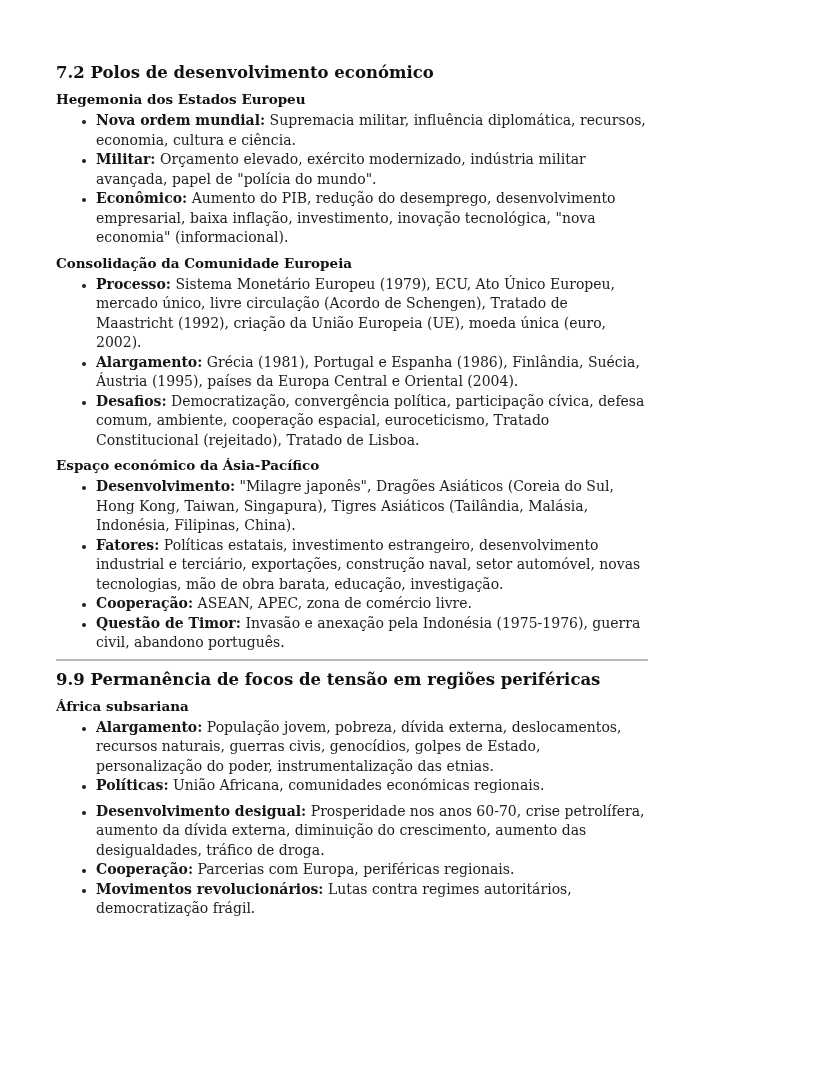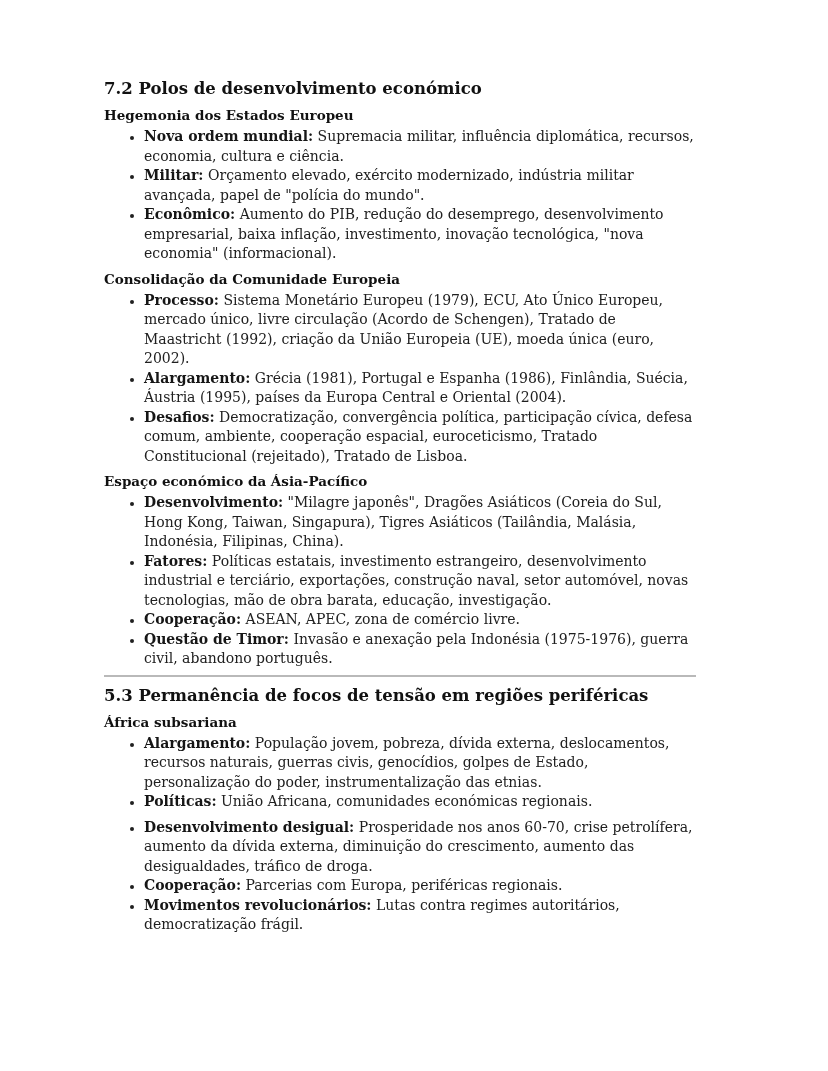--- a/index.html
+++ b/index.html
@@ -7,23 +7,23 @@
     width: 828px;
     height: 1071px;
     background: #ffffff;
     position: relative;
     overflow: hidden;
     font-family: "DejaVu Serif", "Liberation Serif", serif;
     color: #202020;
   }
   .content {
     position: absolute;
-    top: 16px; left: 0;
+    top: 0; left: 0;
     width: 592px;
-    padding: 62px 118px 0 104px;
+    padding: 62px 118px 0 56px;
   }
   h2 {
     font-size: 16.5px;
     line-height: 22px;
     font-weight: bold;
     color: #111111;
     margin: 0 0 6px 0;
   }
   h3 {
     font-size: 13.5px;
@@ -96,21 +96,21 @@
         <li><strong>Fatores:</strong> <span>Políticas estatais, investimento estrangeiro, desenvolvimento industrial e terciário, exportações, construção naval, setor automóvel, novas tecnologias, mão de obra barata, educação, investigação.</span></li>
         <li><strong>Cooperação:</strong> <span>ASEAN, APEC, zona de comércio livre.</span></li>
         <li><strong>Questão de Timor:</strong> <span>Invasão e anexação pela Indonésia (1975-1976), guerra civil, abandono português.</span></li>
       </ul>
     </section>
   </section>
 
   <hr>
 
   <section>
-    <h2>5.3 Permanência de focos de tensão em regiões periféricas</h2>
+    <h2>9.9 Permanência de focos de tensão em regiões periféricas</h2>
 
     <section>
       <h3>África subsariana</h3>
       <ul>
         <li><strong>Alargamento:</strong> <span>População jovem, pobreza, dívida externa, deslocamentos, recursos naturais, guerras civis, genocídios, golpes de Estado, personalização do poder, instrumentalização das etnias.</span></li>
         <li><strong>Políticas:</strong> <span>União Africana, comunidades económicas regionais.</span></li>
       </ul>
     </section>
 
     <section>

